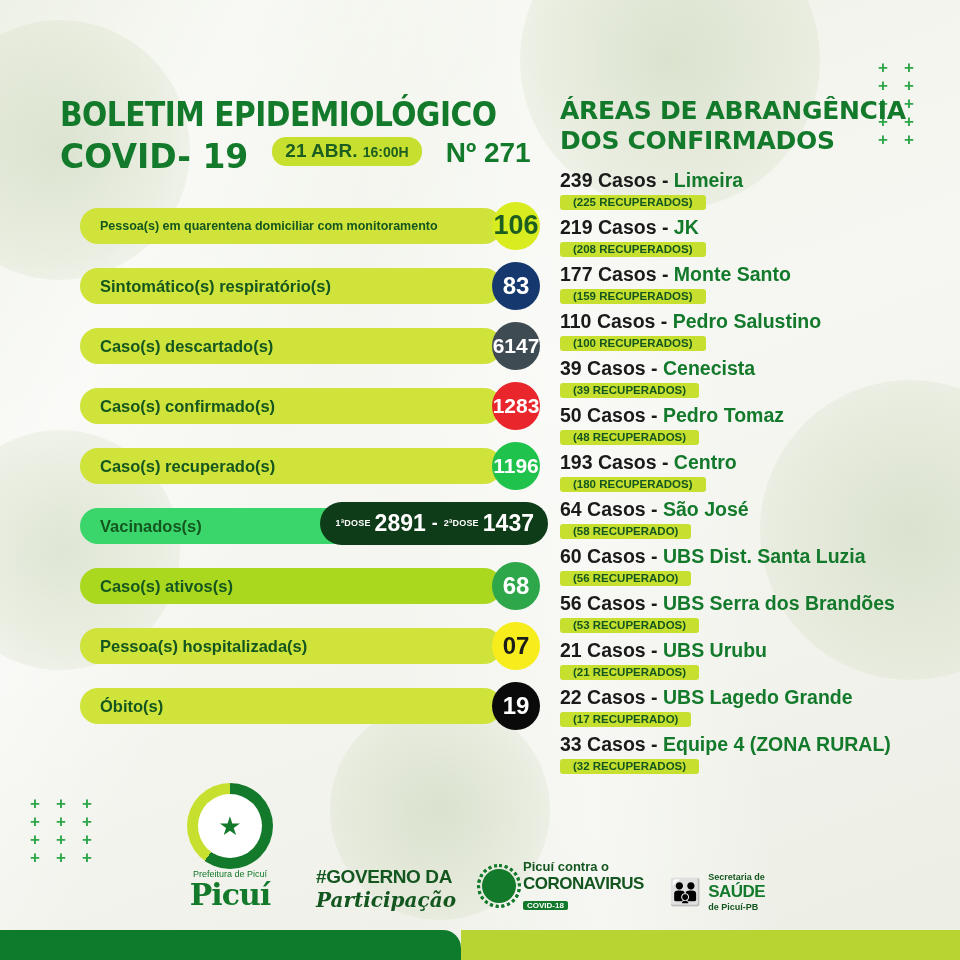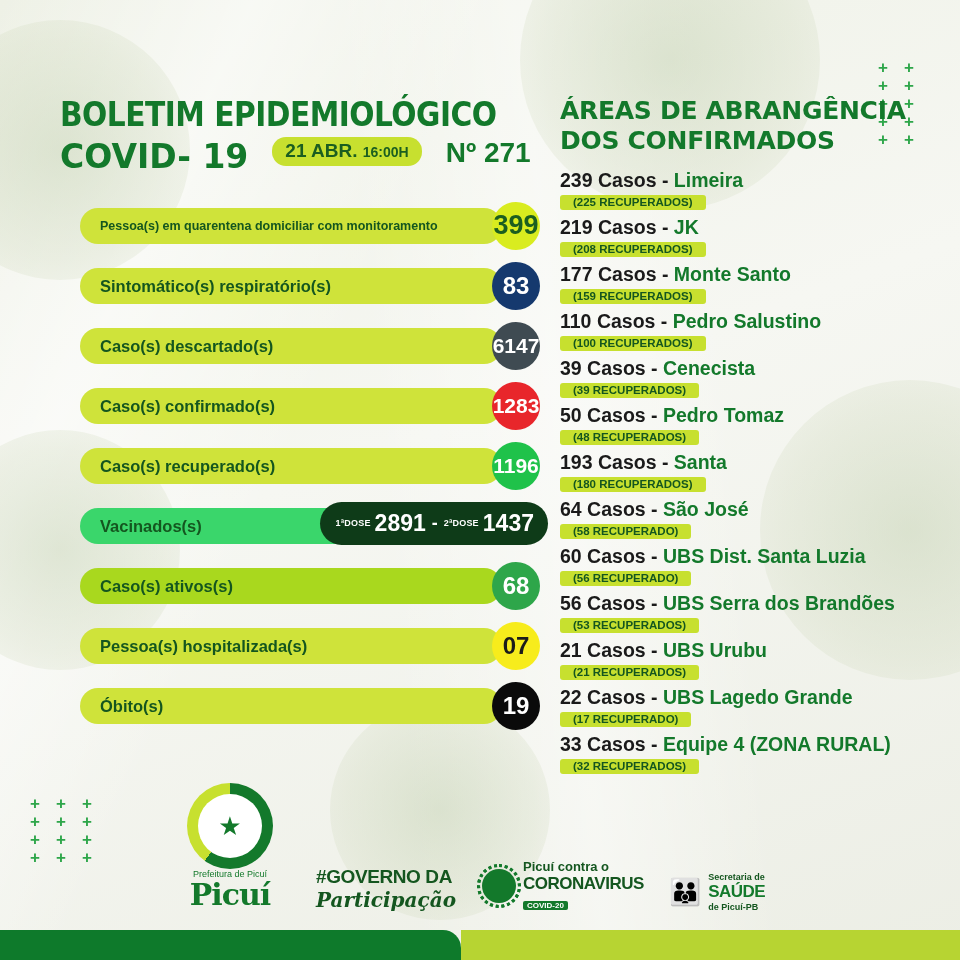--- a/index.html
+++ b/index.html
@@ -214,21 +214,21 @@
       <span class="hour">16:00H</span>
     </span>
     <span class="num-label">Nº 271</span>
   </div>
 
   <div class="stats">
 
     <div class="stat">
       <div class="bar" style="background:#cfe33a"></div>
       <div class="lbl small">Pessoa(s) em quarentena domiciliar com monitoramento</div>
-      <div class="circle" style="background:#d9ec1f;color:#1b5e20;font-size:27px;">399</div>
+      <div class="circle" style="background:#d9ec1f;color:#1b5e20;font-size:27px;">106</div>
     </div>
 
     <div class="stat">
       <div class="bar" style="background:#cfe33a"></div>
       <div class="lbl">Sintomático(s) respiratório(s)</div>
       <div class="circle" style="background:#15396e;color:#fff;">83</div>
     </div>
 
     <div class="stat">
       <div class="bar" style="background:#cfe33a"></div>
@@ -325,21 +325,21 @@
     <div class="area">
       <div class="line1">
         <span>50 Casos -</span>
         <span class="loc">Pedro Tomaz</span>
       </div>
       <div class="rec">(48 RECUPERADOS)</div>
     </div>
     <div class="area">
       <div class="line1">
         <span>193 Casos -</span>
-        <span class="loc">Santa</span>
+        <span class="loc">Centro</span>
       </div>
       <div class="rec">(180 RECUPERADOS)</div>
     </div>
     <div class="area">
       <div class="line1">
         <span>64 Casos -</span>
         <span class="loc">São José</span>
       </div>
       <div class="rec">(58 RECUPERADO)</div>
     </div>
@@ -394,21 +394,21 @@
   <div class="gov">
     <div class="g1">#GOVERNO DA</div>
     <div class="g2">Participação</div>
   </div>
 
   <div class="contra">
     <div class="vir"></div>
     <div class="ctxt">
       <div class="c1">Picuí contra o</div>
       <div class="c2">CORONAVIRUS</div>
-      <div class="c3">COVID-20</div>
+      <div class="c3">COVID-18</div>
     </div>
   </div>
 
   <div class="sec">
     <span class="fam">👪</span>
     <div class="stxt">
       <div class="s1">Secretaria de</div>
       <div class="s2">SAÚDE</div>
       <div class="s3">de Picuí-PB</div>
     </div>

